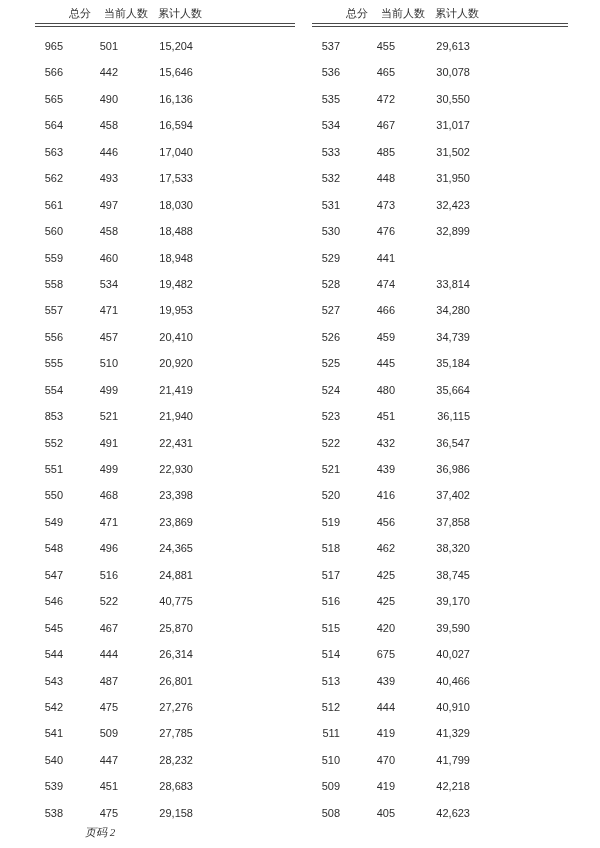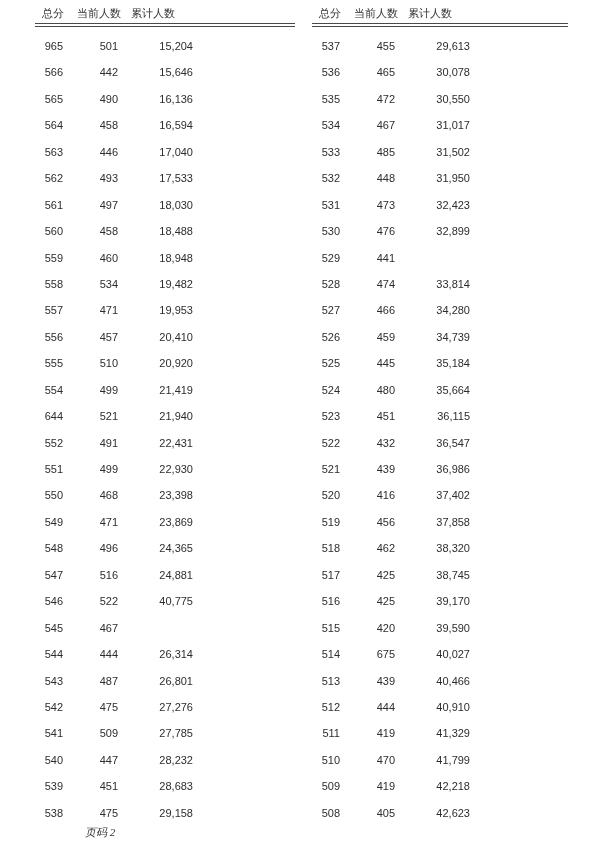--- a/index.html
+++ b/index.html
@@ -15,20 +15,21 @@
   .table { position: absolute; top: 0; }
   .table-left  { left: 35px;  width: 260px; }
   .table-right { left: 312px; width: 256px; }
   .thead { position: relative; height: 23px; }
   .th {
     position: absolute;
     top: 6px;
     font-size: 11px;
     color: #333333;
     white-space: nowrap;
+    margin-left: 27px;
   }
   .th1 { left: 7px; }
   .th2 { left: 42px; }
   .th3 { left: 96px; }
   .rule {
     height: 2px;
     border-top: 1px solid #4a4a4a;
     border-bottom: 1px solid #4a4a4a;
   }
   .tbody { padding-top: 6px; }
@@ -133,21 +134,21 @@
         <span class="td td1">555</span>
         <span class="td td2">510</span>
         <span class="td td3">20,920</span>
       </div>
         <div class="tr">
         <span class="td td1">554</span>
         <span class="td td2">499</span>
         <span class="td td3">21,419</span>
       </div>
         <div class="tr">
-        <span class="td td1">644</span>
+        <span class="td td1">853</span>
         <span class="td td2">521</span>
         <span class="td td3">21,940</span>
       </div>
         <div class="tr">
         <span class="td td1">552</span>
         <span class="td td2">491</span>
         <span class="td td3">22,431</span>
       </div>
         <div class="tr">
         <span class="td td1">551</span>
@@ -175,20 +176,21 @@
         <span class="td td3">24,881</span>
       </div>
         <div class="tr">
         <span class="td td1">546</span>
         <span class="td td2">522</span>
         <span class="td td3">40,775</span>
       </div>
         <div class="tr">
         <span class="td td1">545</span>
         <span class="td td2">467</span>
+        <span class="td td3">25,870</span>
       </div>
         <div class="tr">
         <span class="td td1">544</span>
         <span class="td td2">444</span>
         <span class="td td3">26,314</span>
       </div>
         <div class="tr">
         <span class="td td1">543</span>
         <span class="td td2">487</span>
         <span class="td td3">26,801</span>

